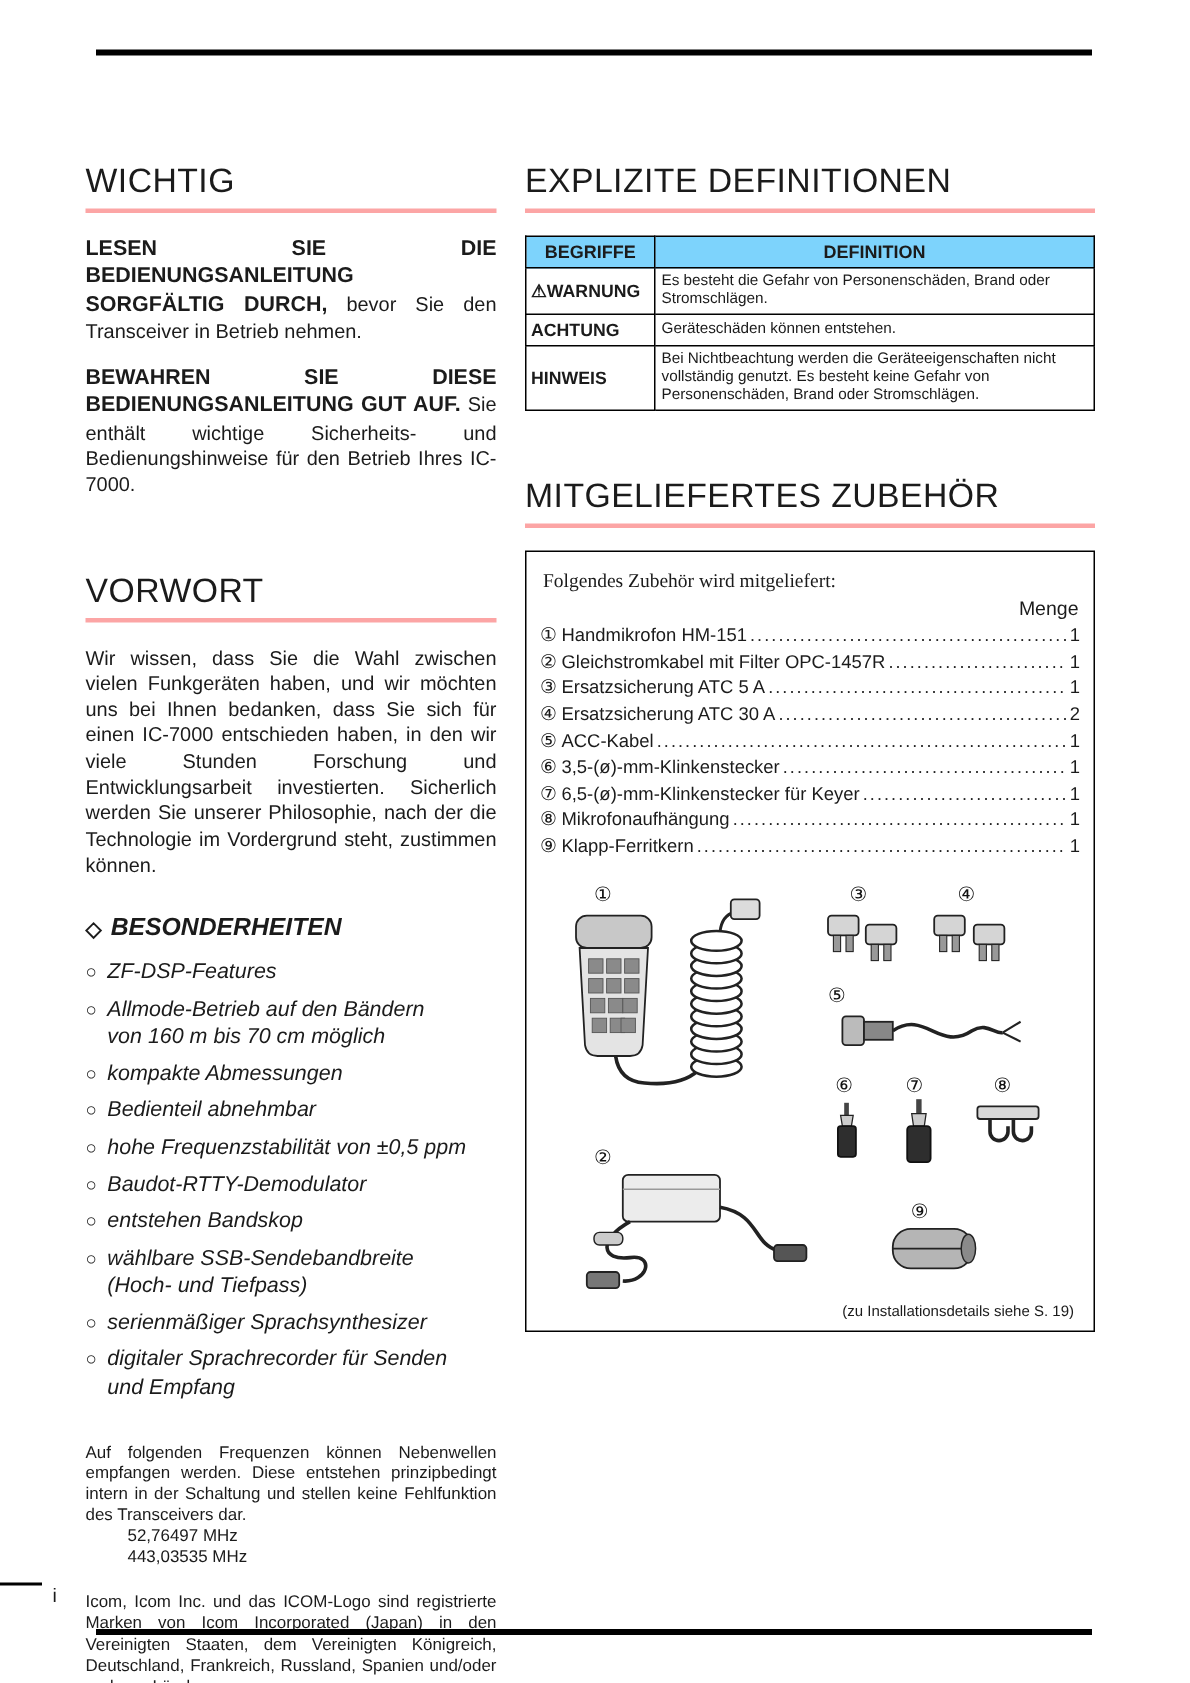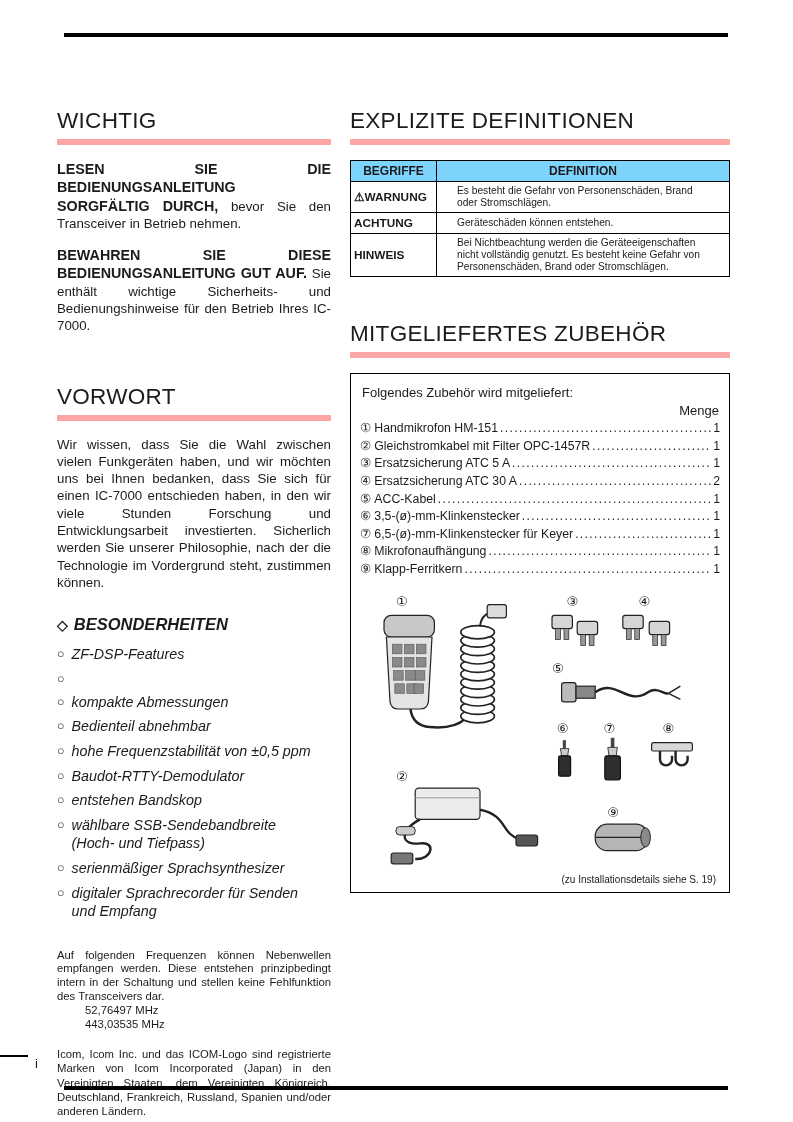--- a/index.html
+++ b/index.html
@@ -19,21 +19,21 @@
   .columns {
     position:absolute; left:57px; top:108px; width:673px;
     display:flex; gap:19px;
   }
   .col-left  { width:334px; }
   .col-right { width:380px; }
 
   h2.section-title {
     margin:0 0 15px 0;
     font-size:22.5px; font-weight:400; letter-spacing:.3px;
-    padding-bottom:5px; border-bottom:6px solid #fca5a5;
+    padding-bottom:5px; border-bottom:3px solid #fca5a5;
     white-space:nowrap;
   }
 
   
   .lead { font-size:13.3px; line-height:1.28; text-align:justify; margin:0 0 14px 0; }
   .lead-bold { font-weight:bold; font-size:14.3px; }
 
   .vorwort-section { margin-top:50px; }
   .vorwort-body { font-size:13.3px; line-height:1.3; text-align:justify; margin:0; }
 
@@ -57,27 +57,27 @@
   table.def-table { border-collapse:collapse; width:100%; margin-top:9px; }
   .def-table th {
     border:1.6px solid #000; background:#7dd3fc;
     font-size:12px; padding:3px 2px; text-align:center;
   }
   .def-table td { border:1.6px solid #000; vertical-align:middle;margin-left:24px; }
   .def-table td.term {
     width:86px; font-weight:bold; font-size:11.8px; padding:3px 2px 3px 3px;
   }
   .def-table td.def {
-    font-size:10.2px; line-height:1.18; padding:3px 20px;
+    font-size:10.2px; line-height:1.18; padding:3px 4px;
   }
   .warn-icon { font-weight:bold; }
 
   .zubehoer-section { margin-top:44px; }
   .acc-box { border:1.6px solid #000; margin-top:13px; padding:10px 9px 7px 9px; }
-  .acc-intro { font-size:13px; margin:1px 0 3px 2px; }
+  .acc-intro { font-size:13px; margin:1px 0 3px 2px;font-family:Liberation Serif, serif; }
   .acc-qty-header { text-align:right; font-weight:normal; font-size:13px; margin:0 1px 2px 0; }
   .acc-row { display:flex; align-items:baseline; font-size:12.3px; line-height:17.6px; }
   .acc-row .num { margin-right:3px; font-size:12.6px; }
   .acc-row .leader { flex:1; overflow:hidden; white-space:nowrap; margin:0 2px; color:#222; }
   .acc-row .leader::after {
     content:"....................................................................................";
     letter-spacing:1.4px; font-size:12px;
   }
   .acc-row .qty { text-align:right; }
 
@@ -115,20 +115,22 @@
         <span>BESONDERHEITEN</span>
       </div>
 
       <div class="features-list">
         <div class="feature">
             <span class="bullet">○</span>
             <span class="feature-text">ZF-DSP-Features</span>
           </div>
         <div class="feature">
             <span class="bullet">○</span>
+            <span class="feature-text">Allmode-Betrieb auf den Bändern
+von 160 m bis 70 cm möglich</span>
           </div>
         <div class="feature">
             <span class="bullet">○</span>
             <span class="feature-text">kompakte Abmessungen</span>
           </div>
         <div class="feature">
             <span class="bullet">○</span>
             <span class="feature-text">Bedienteil abnehmbar</span>
           </div>
         <div class="feature">

